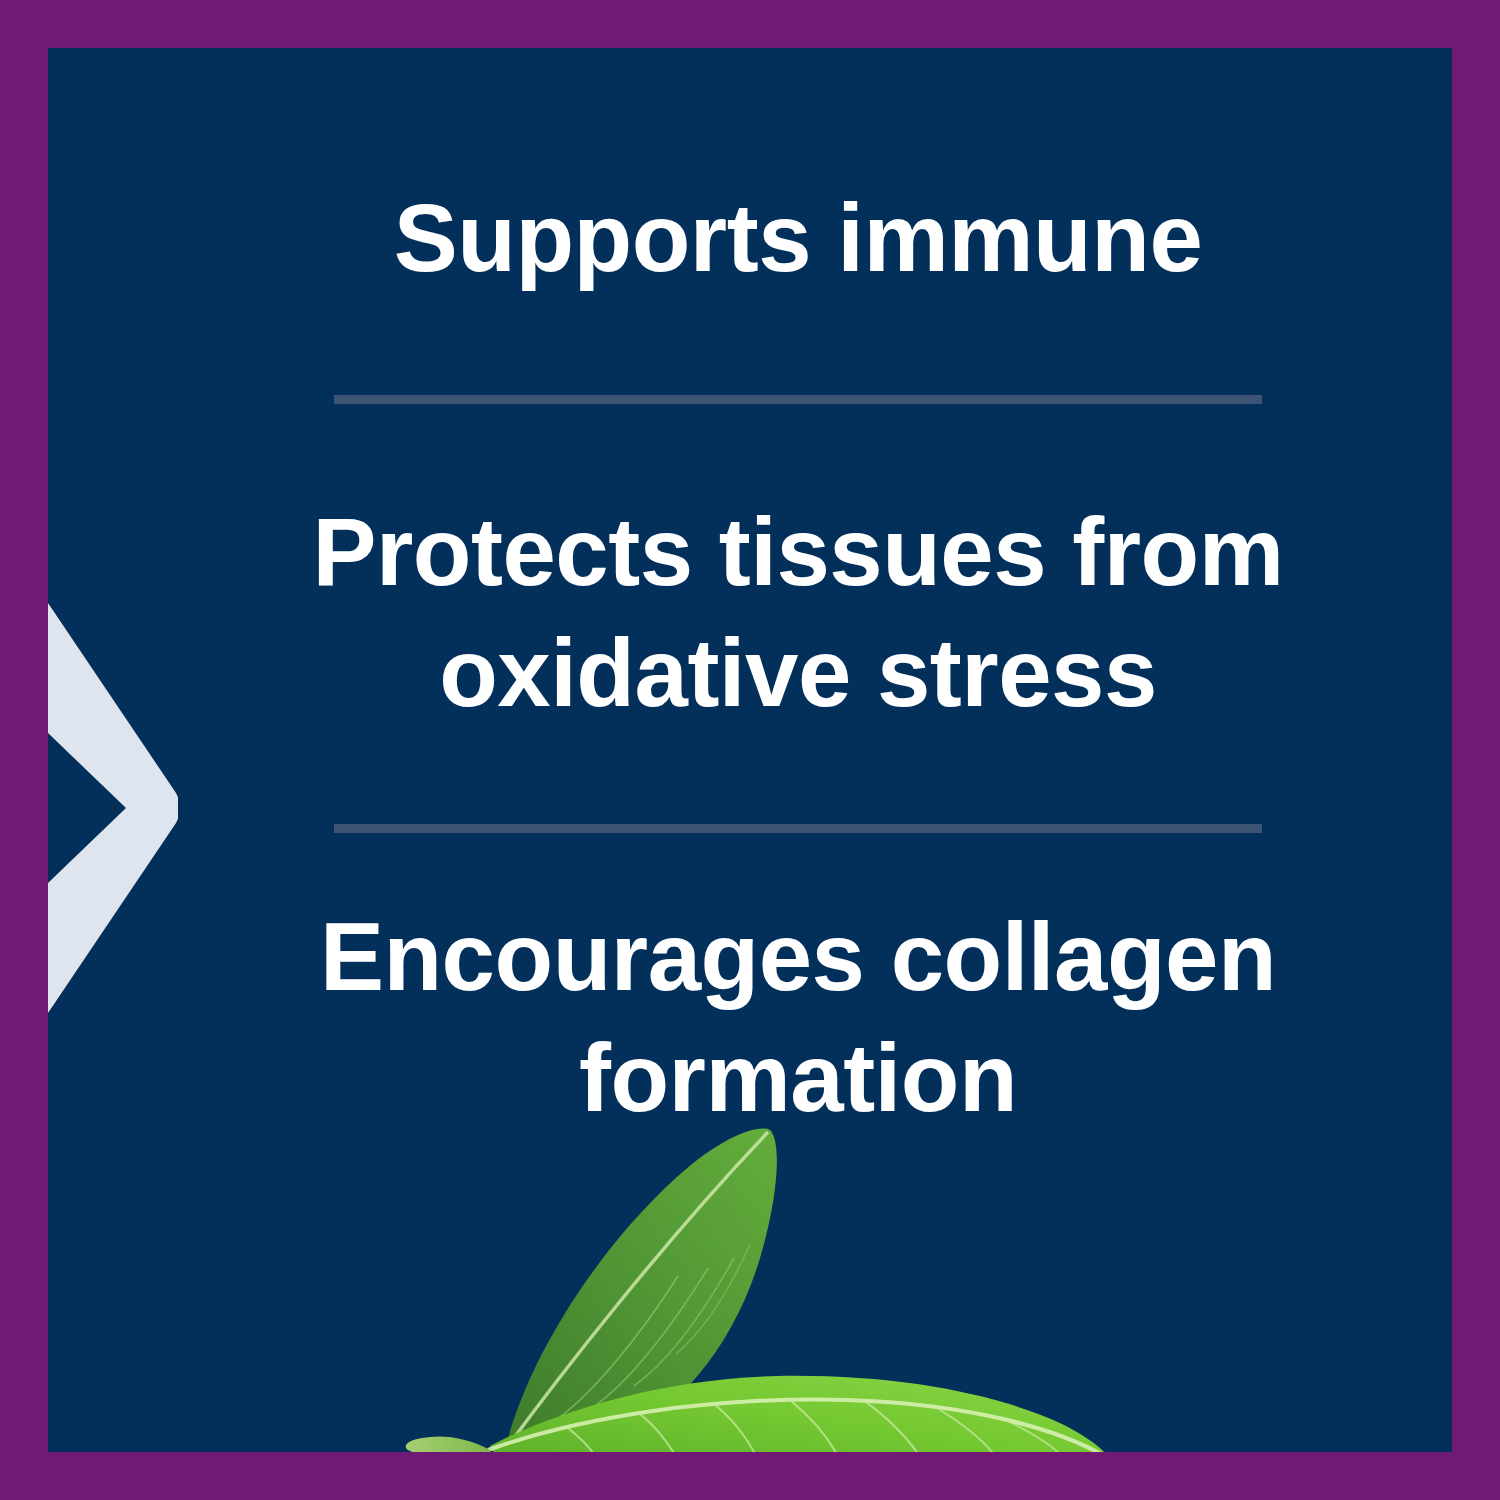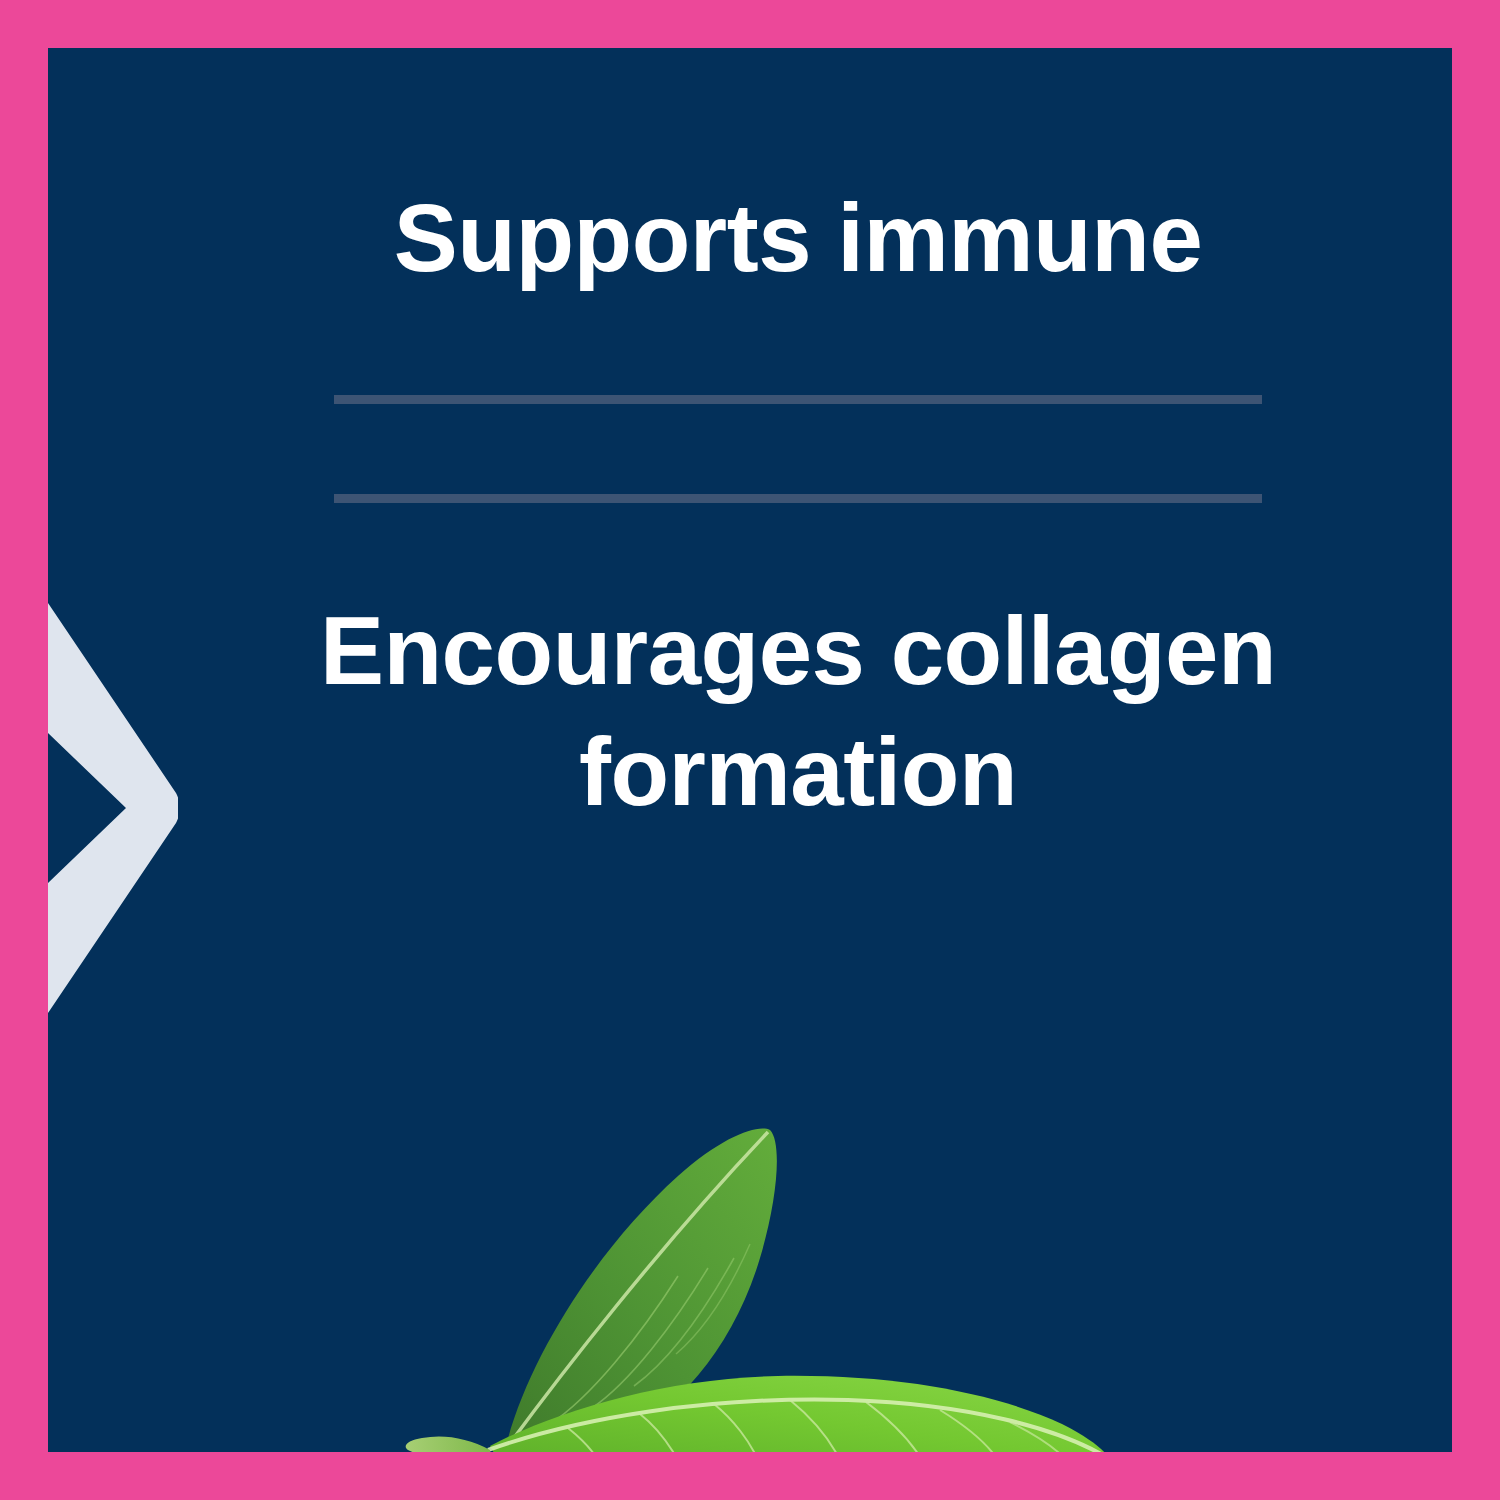--- a/index.html
+++ b/index.html
@@ -12,21 +12,21 @@
     height: 1500px;
     background: #dfe5ee;
     font-family: "Liberation Sans", sans-serif;
     overflow: hidden;
   }
 
   .stage {
     position: relative;
     width: 1500px;
     height: 1500px;
-    background: #ec4899;
+    background: #701a75;
   }
 
   
   .panel {
     position: absolute;
     left: 48px;
     top: 48px;
     width: 1404px;
     height: 1404px;
     background: #03305a;
@@ -75,21 +75,21 @@
     line-height: 1.26;
   }
 
   .benefit-2 {
     margin-top: 88px;
     font-size: 96px;
     line-height: 1.26;
   }
 
   .benefit-3 {
-    margin-top: 88px;
+    margin-top: 64px;
     font-size: 96px;
     line-height: 1.26;
   }
 
   .divider {
     width: 928px;
     height: 9px;
     background: #3d5474;
     margin: 0 auto;
     flex: 0 0 auto;
@@ -125,20 +125,24 @@
     </svg>
 
     <div class="content">
 
       <div class="benefit benefit-1">
         <span class="benefit-line">Supports immune</span>
       </div>
 
       <div class="divider divider-1"></div>
 
+      <div class="benefit benefit-2">
+        <span class="benefit-line">Protects tissues from</span>
+        <span class="benefit-line">oxidative stress</span>
+      </div>
 
       <div class="divider divider-2"></div>
 
       <div class="benefit benefit-3">
         <span class="benefit-line">Encourages collagen</span>
         <span class="benefit-line">formation</span>
       </div>
 
     </div>
 

